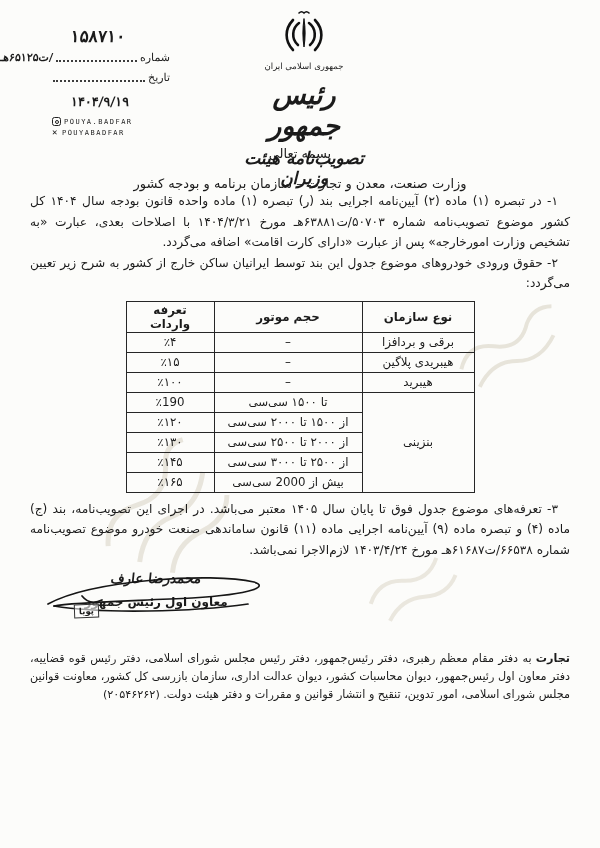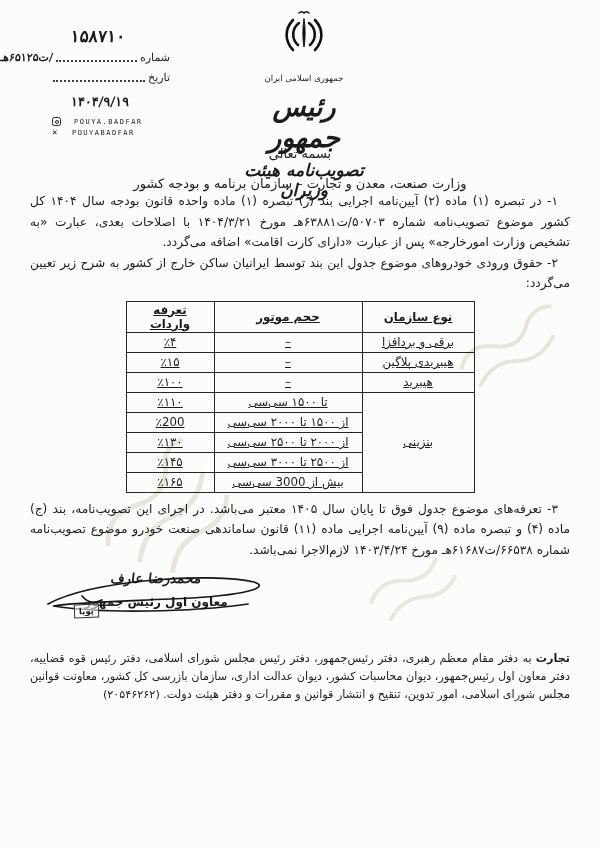--- a/index.html
+++ b/index.html
@@ -21,41 +21,41 @@
   .field-row .dots { flex:1; border-bottom:2px dotted #3c3c3c; height:12px; margin:0 3px 2px; }
   .hand { font-family:"DejaVu Serif", serif; font-weight:bold; transform:skewX(-4deg); }
   .num-suffix { font-size:11px; white-space:nowrap; }
   .reg-date {
     position:absolute; top:94px; left:52px; width:96px; text-align:center;
     font-family:"DejaVu Serif", serif; font-weight:bold; font-size:13px; letter-spacing:2px;
     transform:skewX(-5deg);
   }
   .social { position:absolute; top:117px; left:52px; width:110px; font-size:7px;
     font-family:"DejaVu Sans Mono", monospace; letter-spacing:1.5px; color:#222; }
-  .social .row { display:flex; align-items:center; gap:13px; margin-bottom:2px; }
+  .social .row { display:flex; align-items:center; gap:3px; margin-bottom:2px; }
   .icon-box { width:9px; height:9px; border:1.2px solid #222; border-radius:2.5px; position:relative; display:inline-block; }
   .icon-box::after { content:""; position:absolute; top:1.5px; left:1.5px; right:1.5px; bottom:1.5px; border:1px solid #222; border-radius:50%; }
   .x-glyph { font-size:9px; font-weight:bold; line-height:9px; }
   
   .letterhead { position:absolute; top:10px; left:238px; width:132px; text-align:center; }
-  .letterhead .country { font-size:8.5px; margin-top:13px; font-family:"DejaVu Serif", serif; }
+  .letterhead .country { font-size:8.5px; margin-top:1px; font-family:"DejaVu Serif", serif; }
   .letterhead .office  { font-size:27px; font-family:"DejaVu Serif", serif; font-style:italic; font-weight:bold; line-height:1.15; margin-top:8px; }
   .letterhead .doctype { font-size:17px; font-family:"DejaVu Serif", serif; font-style:italic; font-weight:bold; margin-top:7px; }
   
   .content { position:absolute; top:146px; left:0; right:0; direction:rtl; }
   .center { text-align:center; }
   .bismillah { font-size:13px; }
   .salawat  { font-size:10.5px; margin-top:3px; }
   .addressee { font-size:13px; font-weight:normal; margin-top:15px; }
   .para { margin:0 30px; font-size:12.2px; line-height:1.68; text-align:justify; }
   .para.first { margin-top:13px; text-indent:16px; }
   .para.item { text-indent:12px; }
   
   table.tariff { margin:7px auto 6px; border-collapse:collapse; direction:rtl; font-size:11.8px; }
-  table.tariff th, table.tariff td { border:1.4px solid #262626; text-align:center; padding:1px 6px; height:20px;text-decoration:underline; }
+  table.tariff th, table.tariff td { border:1.4px solid #262626; text-align:center; padding:1px 6px; height:20px; }
   table.tariff th { font-weight:bold; }
   col.c-type { width:112px; } col.c-vol { width:148px; } col.c-tar { width:88px; }
   .ltr { direction:ltr; unicode-bidi:isolate; }
   
   .sig { position:relative; width:220px; margin:10px auto 0 46px; text-align:center; height:64px; }
   .sig .name { font-size:13.5px; font-weight:bold; font-family:"DejaVu Serif", serif; transform:skewX(-6deg); }
   .sig .title { font-size:12px; font-weight:bold; margin-top:9px; }
   .sig svg.scrawl { position:absolute; top:4px; left:-4px; pointer-events:none; }
   .stamp { position:absolute; left:28px; top:34px; border:1.2px solid #333; font-size:8.5px; font-weight:bold;
     padding:1px 4px; transform:rotate(-2deg); background:rgba(255,255,255,.6); }
@@ -162,36 +162,36 @@
         <td class="ltr">٪۱۵</td>
       </tr>
       <tr>
         <td>هیبرید</td>
         <td>–</td>
         <td class="ltr">٪۱۰۰</td>
       </tr>
       <tr>
         <td rowspan="5">بنزینی</td>
         <td>تا ۱۵۰۰ سی‌سی</td>
-        <td class="ltr">٪۱۱۰</td>
+        <td class="ltr">٪190</td>
       </tr>
       <tr>
         <td>از ۱۵۰۰ تا ۲۰۰۰ سی‌سی</td>
-        <td class="ltr">٪200</td>
+        <td class="ltr">٪۱۲۰</td>
       </tr>
       <tr>
         <td>از ۲۰۰۰ تا ۲۵۰۰ سی‌سی</td>
         <td class="ltr">٪۱۳۰</td>
       </tr>
       <tr>
         <td>از ۲۵۰۰ تا ۳۰۰۰ سی‌سی</td>
         <td class="ltr">٪۱۴۵</td>
       </tr>
       <tr>
-        <td>بیش از 3000 سی‌سی</td>
+        <td>بیش از 2000 سی‌سی</td>
         <td class="ltr">٪۱۶۵</td>
       </tr>
     </tbody>
       </table>
 
     <p class="para item">۳- تعرفه‌های موضوع جدول فوق تا پایان سال ۱۴۰۵ معتبر می‌باشد. در اجرای این تصویب‌نامه، بند (ج) ماده (۴) و تبصره ماده (۹) آیین‌نامه اجرایی ماده (۱۱) قانون ساماندهی صنعت خودرو موضوع تصویب‌نامه شماره ۶۶۵۳۸/ت۶۱۶۸۷هـ مورخ ۱۴۰۳/۴/۲۴ لازم‌الاجرا نمی‌باشد.</p>
 
     <div class="sig">
       <div class="name">محمدرضا عارف</div>
       <div class="title">معاون اول رئیس جمهور</div>

